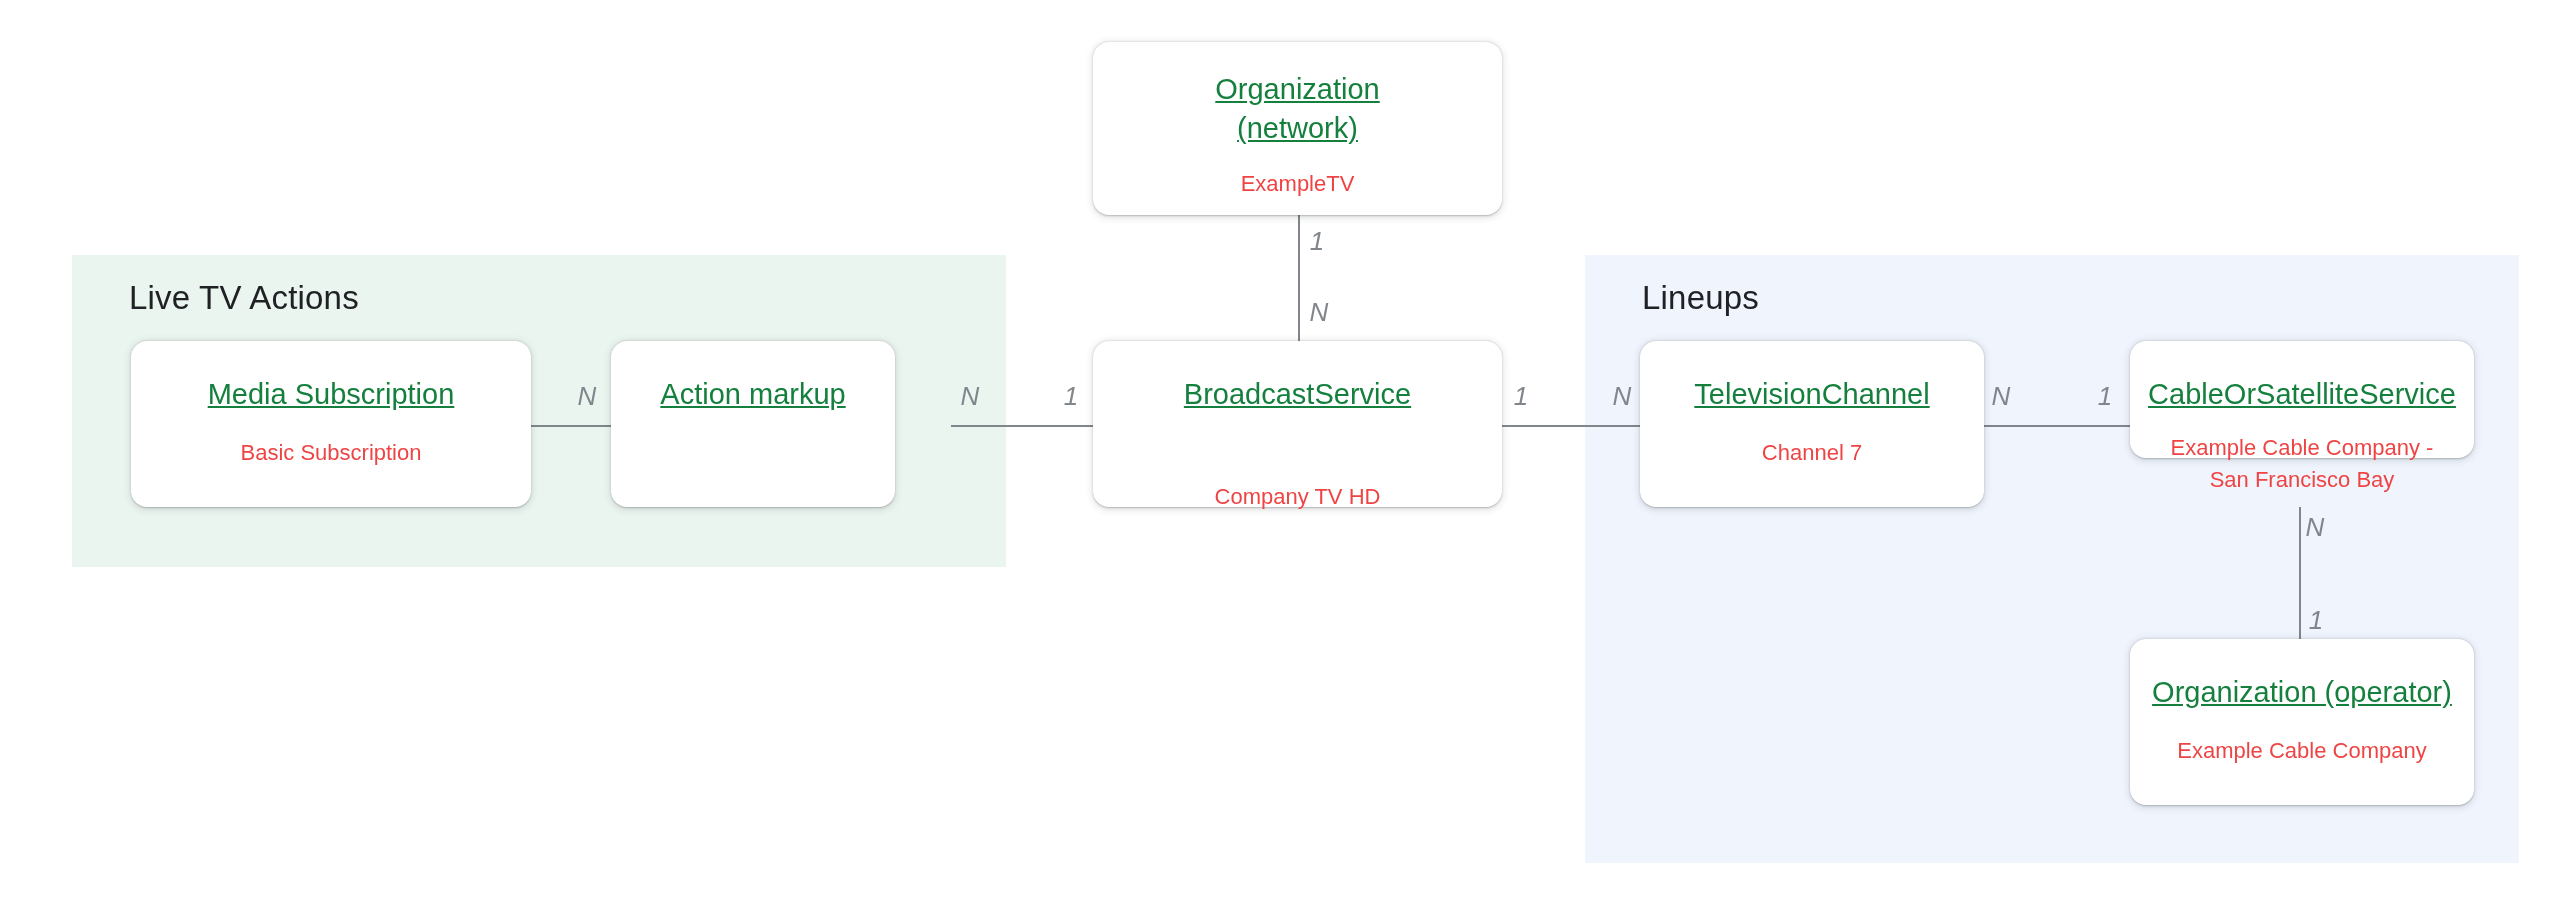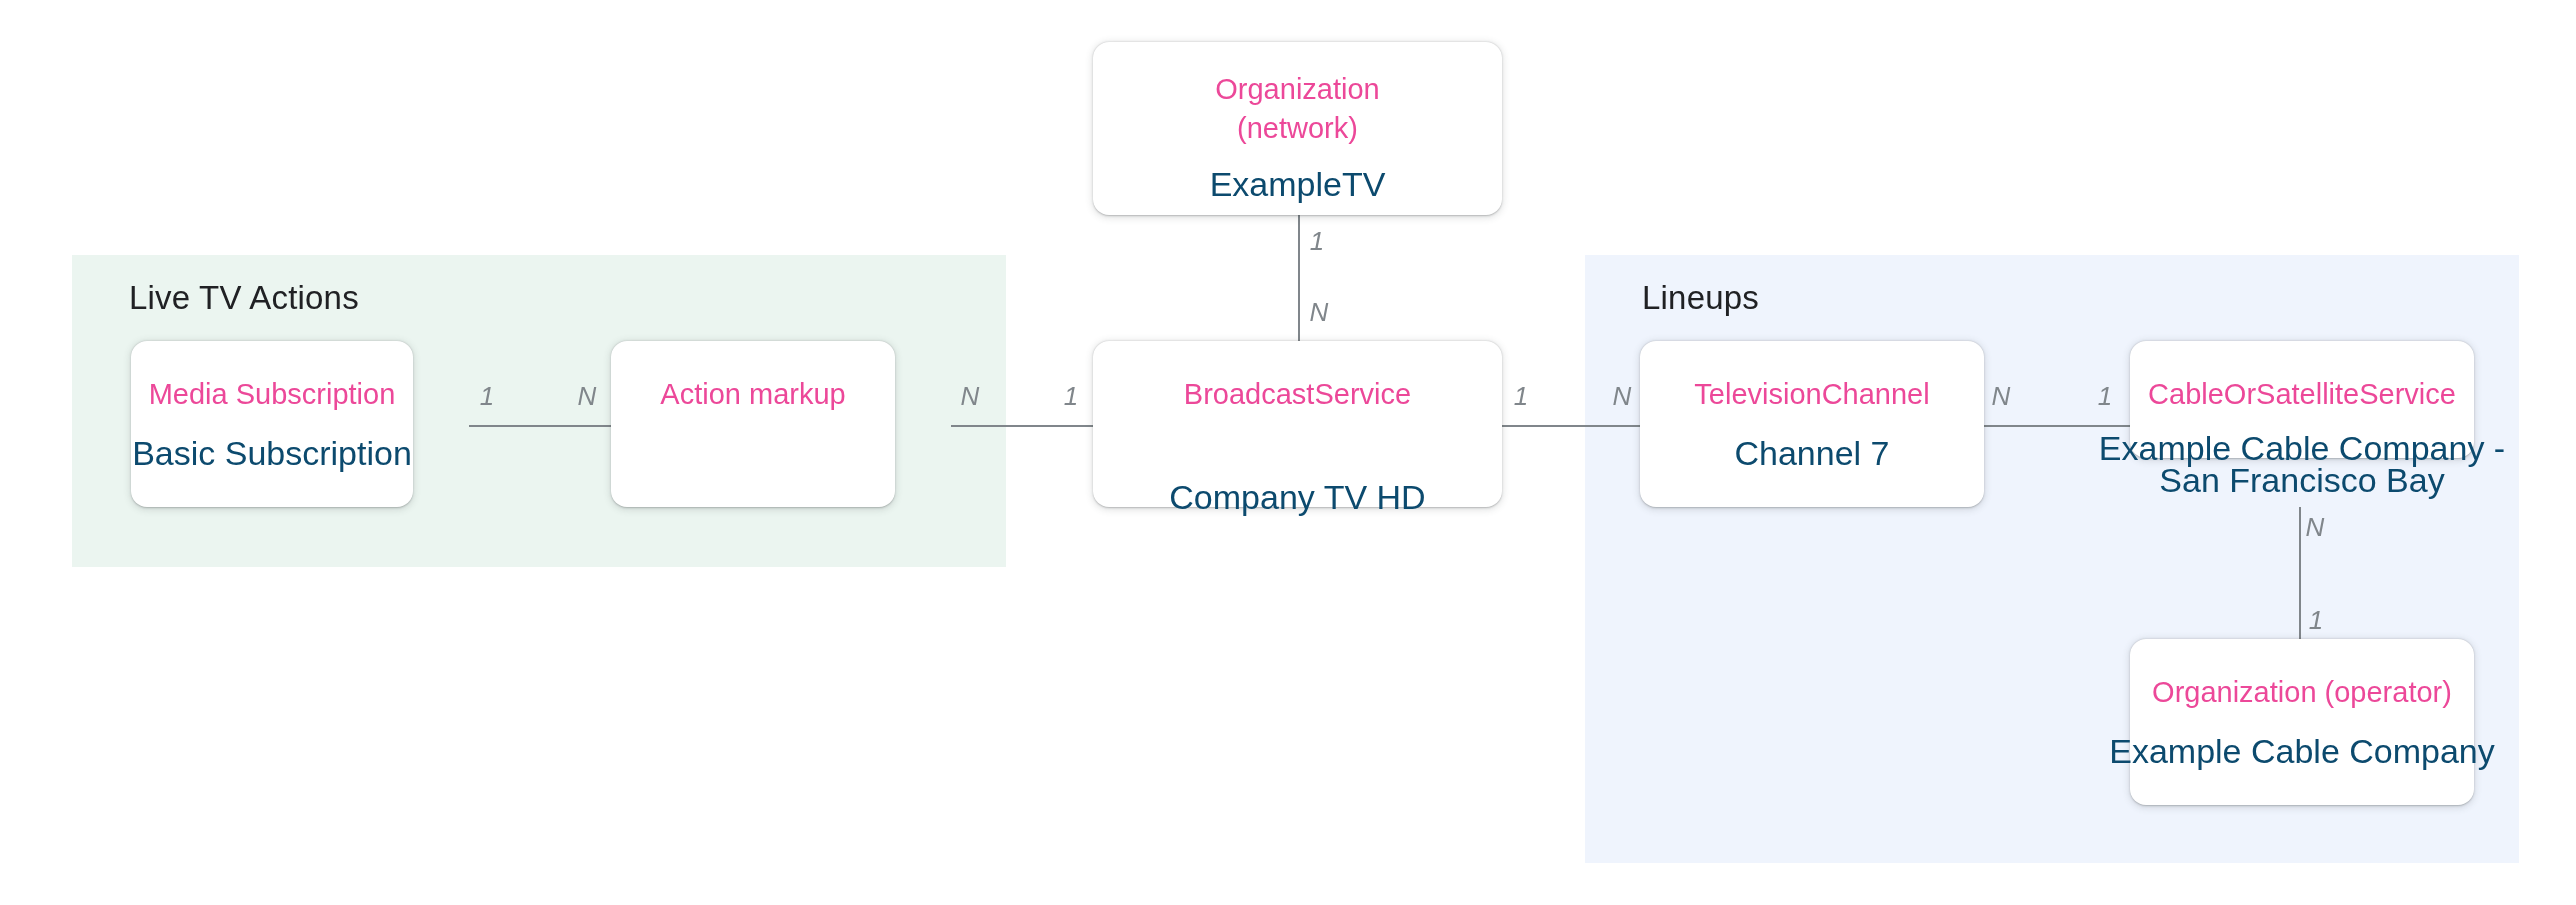--- a/index.html
+++ b/index.html
@@ -35,26 +35,26 @@
     background: #ffffff;
     border-radius: 16px;
     box-shadow: 0 0.9px 1.8px rgba(60,64,67,0.30), 0 1.8px 7px 0.9px rgba(60,64,67,0.15);
     display: flex;
     flex-direction: column;
     align-items: center;
     text-align: center;
     box-sizing: border-box;
     padding-top: 34px;
   }
-  .node-title { font-size: 29px; line-height: 39px; color: #ec4899; white-space: nowrap; }
-  .node-sub   { font-size: 34px; line-height: 32px; color: #0c4a6e; margin-top: 23px; white-space: nowrap; }
+  .node-title { font-size: 29px; line-height: 39px; color: #15803d; white-space: nowrap; text-decoration: underline; }
+  .node-sub   { font-size: 22px; line-height: 32px; color: #ef4444; margin-top: 23px; white-space: nowrap; }
 
   #node-org-network        { left: 1093px; top: 42px;  width: 409px; height: 173px; padding-top: 28px; }
   #node-org-network .node-sub { margin-top: 19.5px; }
-  #node-media-subscription { left: 131px;  top: 341px; width: 282px; height: 166px; }
+  #node-media-subscription { left: 131px;  top: 341px; width: 400px; height: 166px; }
   #node-action-markup      { left: 611px;  top: 341px; width: 284px; height: 166px; }
   #node-broadcast-service  { left: 1093px; top: 341px; width: 409px; height: 166px; gap: 44px; }
   #node-television-channel { left: 1640px; top: 341px; width: 344px; height: 166px; text-align: right; }
   #node-cable-satellite    { left: 2130px; top: 341px; width: 344px; height: 117px; }
   #node-cable-satellite .node-sub { margin-top: 17.7px; }
   #node-org-operator       { left: 2130px; top: 639px; width: 344px; height: 166px; }
 
   
   .edge { position: absolute; background: #80868b; }
   .edge.h { height: 1.8px; top: 425px; }

